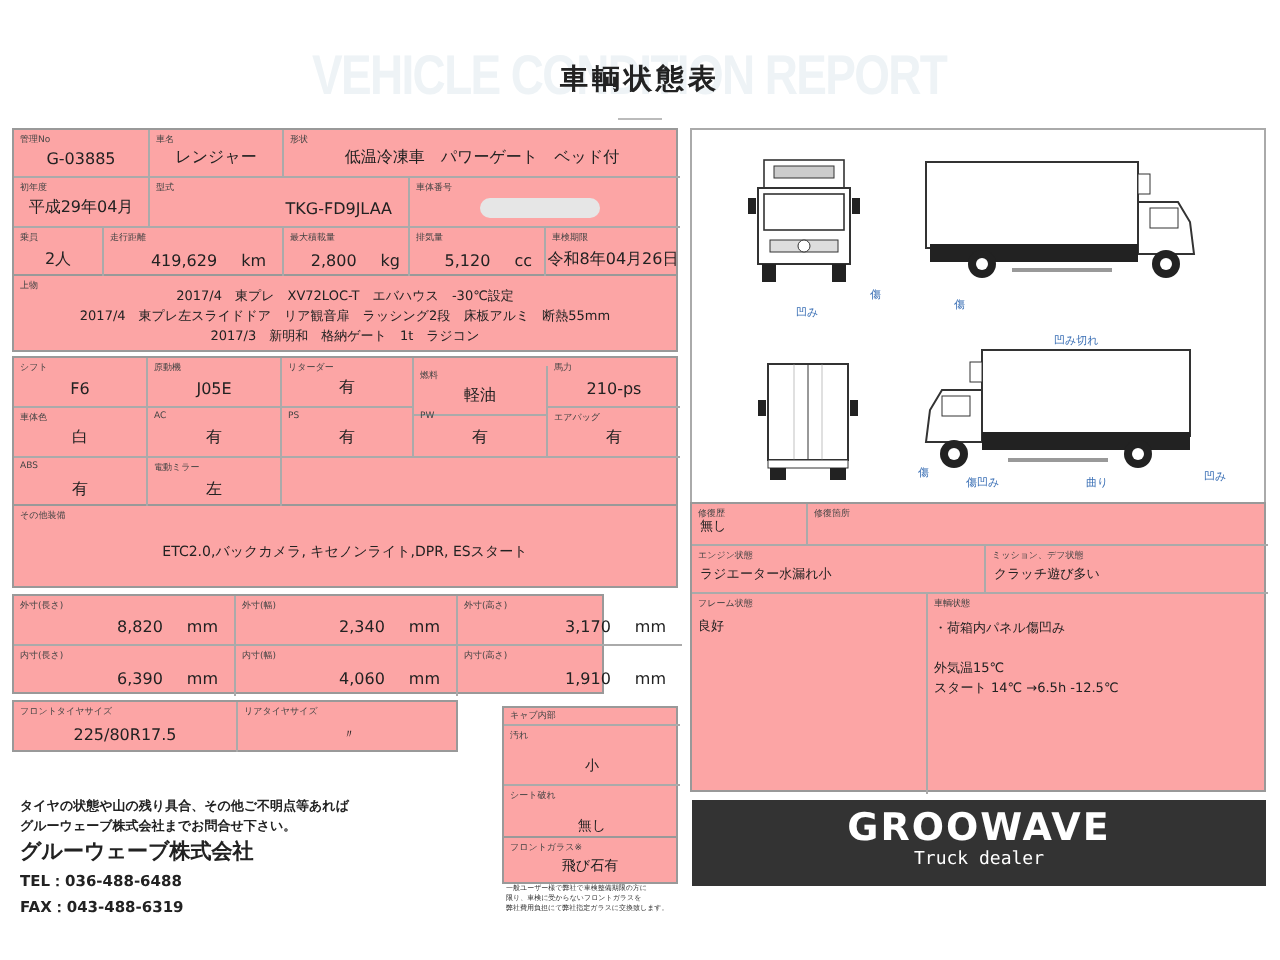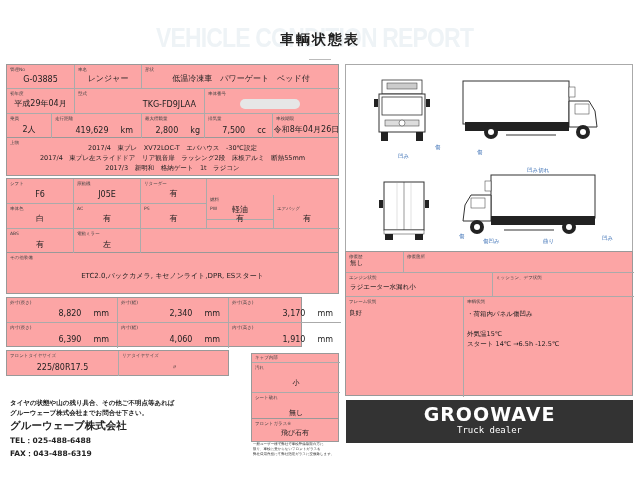--- a/index.html
+++ b/index.html
@@ -79,21 +79,21 @@
   <div class="cell" style="left:45px; top:49px; width:90px; height:25px; border-bottom:none;">
     <span class="lbl">走行距離</span>
     <span class="val right"><span>419,629</span><span class="unit">km</span></span>
   </div>
   <div class="cell" style="left:135px; top:49px; width:63px; height:25px; border-bottom:none;">
     <span class="lbl">最大積載量</span>
     <span class="val right" style="padding-right:4px;"><span>2,800</span><span class="unit">kg</span></span>
   </div>
   <div class="cell" style="left:198px; top:49px; width:68px; height:25px; border-bottom:none;">
     <span class="lbl">排気量</span>
-    <span class="val right" style="padding-right:6px;"><span>7,500</span><span class="unit">cc</span></span>
+    <span class="val right" style="padding-right:6px;"><span>5,120</span><span class="unit">cc</span></span>
   </div>
   <div class="cell" style="left:266px; top:49px; width:67px; height:25px; border-right:none; border-bottom:none;">
     <span class="lbl">車検期限</span>
     <span class="val">令和8年04月26日</span>
   </div>
 </div>
 
 <div class="box" style="left:6px; top:138px; width:333px; height:38px; border-top:none;padding-left:24px;">
   <span class="lbl">上物</span>
   <div class="notes" style="left:0; right:0; top:5px;">
@@ -109,23 +109,27 @@
       <span class="val">F6</span>
   </div>
   <div class="cell" style="left:67px; top:0; width:67px; height:25px;">
     <span class="lbl">原動機</span>
       <span class="val">J05E</span>
   </div>
   <div class="cell" style="left:134px; top:0; width:66px; height:25px;">
     <span class="lbl">リターダー</span>
       <span class="val">有</span>
   </div>
-  <div class="cell" style="left:200px; top:16px; width:67px; height:25px;">
+  <div class="cell" style="left:200px; top:4px; width:67px; height:25px;">
     <span class="lbl">燃料</span>
       <span class="val">軽油</span>
+  </div>
+  <div class="cell" style="left:267px; top:0; width:66px; height:25px; border-right:none;">
+    <span class="lbl">馬力</span>
+      <span class="val">210-ps</span>
   </div>
 
   <div class="cell" style="left:0; top:25px; width:67px; height:25px;">
     <span class="lbl">車体色</span>
       <span class="val">白</span>
   </div>
   <div class="cell" style="left:67px; top:25px; width:67px; height:25px;">
     <span class="lbl">AC</span>
       <span class="val">有</span>
   </div>
@@ -215,21 +219,21 @@
 </div>
 <div class="small-note">
   <div>一般ユーザー様で弊社で車検整備期限の方に</div>
   <div>限り、車検に受からないフロントガラスを</div>
   <div>弊社費用負担にて弊社指定ガラスに交換致します。</div>
 </div>
 
 <div class="footer-text ft-note" style="top:399px;">タイヤの状態や山の残り具合、その他ご不明点等あれば</div>
 <div class="footer-text ft-note" style="top:409px;">グルーウェーブ株式会社までお問合せ下さい。</div>
 <div class="footer-text ft-company" style="top:419px;">グルーウェーブ株式会社</div>
-<div class="footer-text ft-phone" style="top:436px;">TEL：025-488-6488</div>
+<div class="footer-text ft-phone" style="top:436px;">TEL：036-488-6488</div>
 <div class="footer-text ft-phone" style="top:449px;">FAX：043-488-6319</div>
 
 <div class="diagram">
 
   <svg style="position:absolute; left:27px; top:13px;" width="58" height="64" viewBox="0 0 58 64">
     <rect x="9" y="2" width="40" height="14" fill="#fff" stroke="#333" stroke-width="0.8"></rect>
     <rect x="14" y="5" width="30" height="6" fill="#ccc" stroke="#333" stroke-width="0.5"></rect>
     <rect x="6" y="16" width="46" height="38" fill="#fff" stroke="#333" stroke-width="1"></rect>
     <rect x="9" y="19" width="40" height="18" fill="#fff" stroke="#333" stroke-width="0.8"></rect>
     <rect x="1" y="21" width="4" height="8" fill="#222"></rect>
@@ -295,20 +299,21 @@
   </div>
   <div class="cell" style="left:58px; top:0; width:230px; height:21px; border-right:none;">
     <span class="lbl">修復箇所</span>
   </div>
   <div class="cell" style="left:0; top:21px; width:147px; height:24px;">
     <span class="lbl">エンジン状態</span>
     <span class="val left" style="font-size:6.5px;">ラジエーター水漏れ小</span>
   </div>
   <div class="cell" style="left:147px; top:21px; width:141px; height:24px; border-right:none;">
     <span class="lbl">ミッション、デフ状態</span>
+    <span class="val left" style="font-size:6.5px;">クラッチ遊び多い</span>
   </div>
   <div class="cell" style="left:0; top:45px; width:118px; height:100px; border-bottom:none;">
     <span class="lbl">フレーム状態</span>
     <span style="position:absolute; left:3px; top:12px; font-size:6.5px;">良好</span>
   </div>
   <div class="cell" style="left:118px; top:45px; width:170px; height:100px; border-right:none; border-bottom:none;">
     <span class="lbl">車輌状態</span>
     <div style="position:absolute; left:3px; top:12px; font-size:6.5px; line-height:10px; white-space:nowrap;">
       <div>・荷箱内パネル傷凹み</div>
       <div style="height:10px;"></div>

